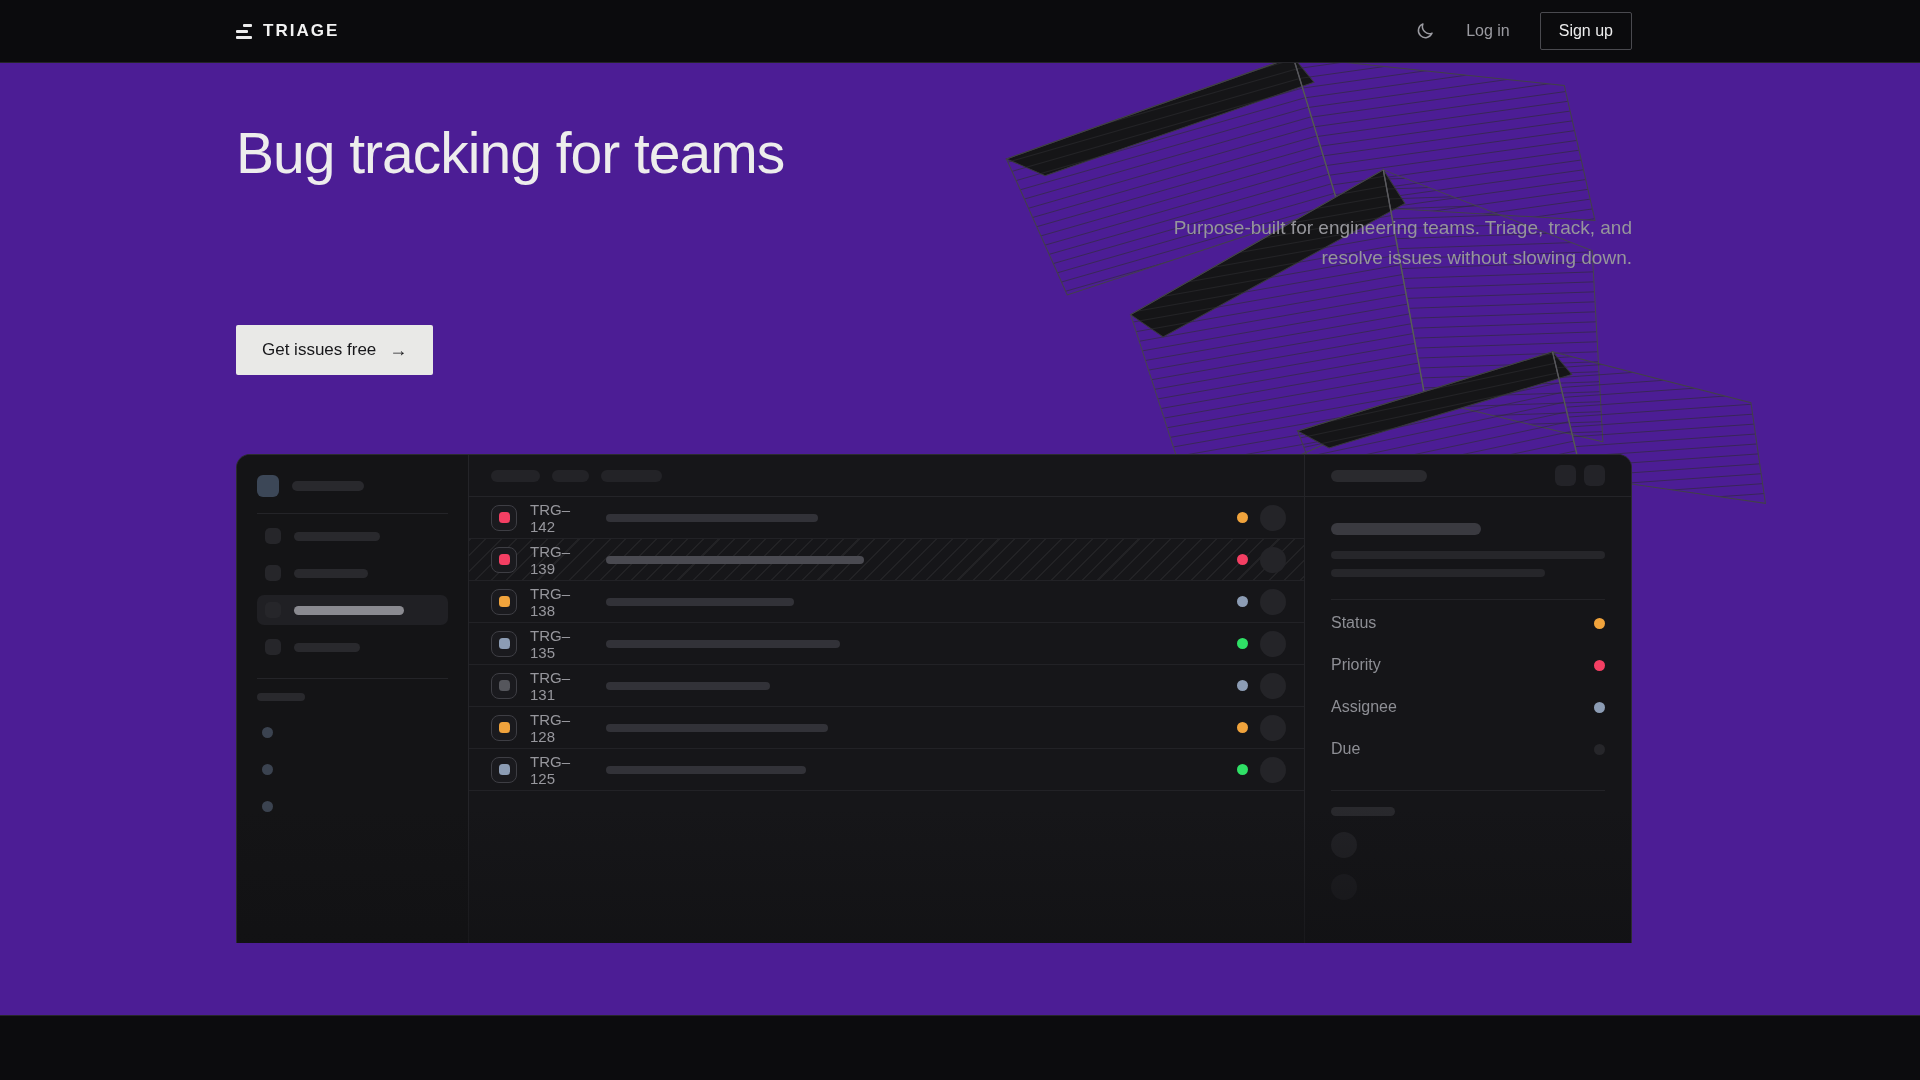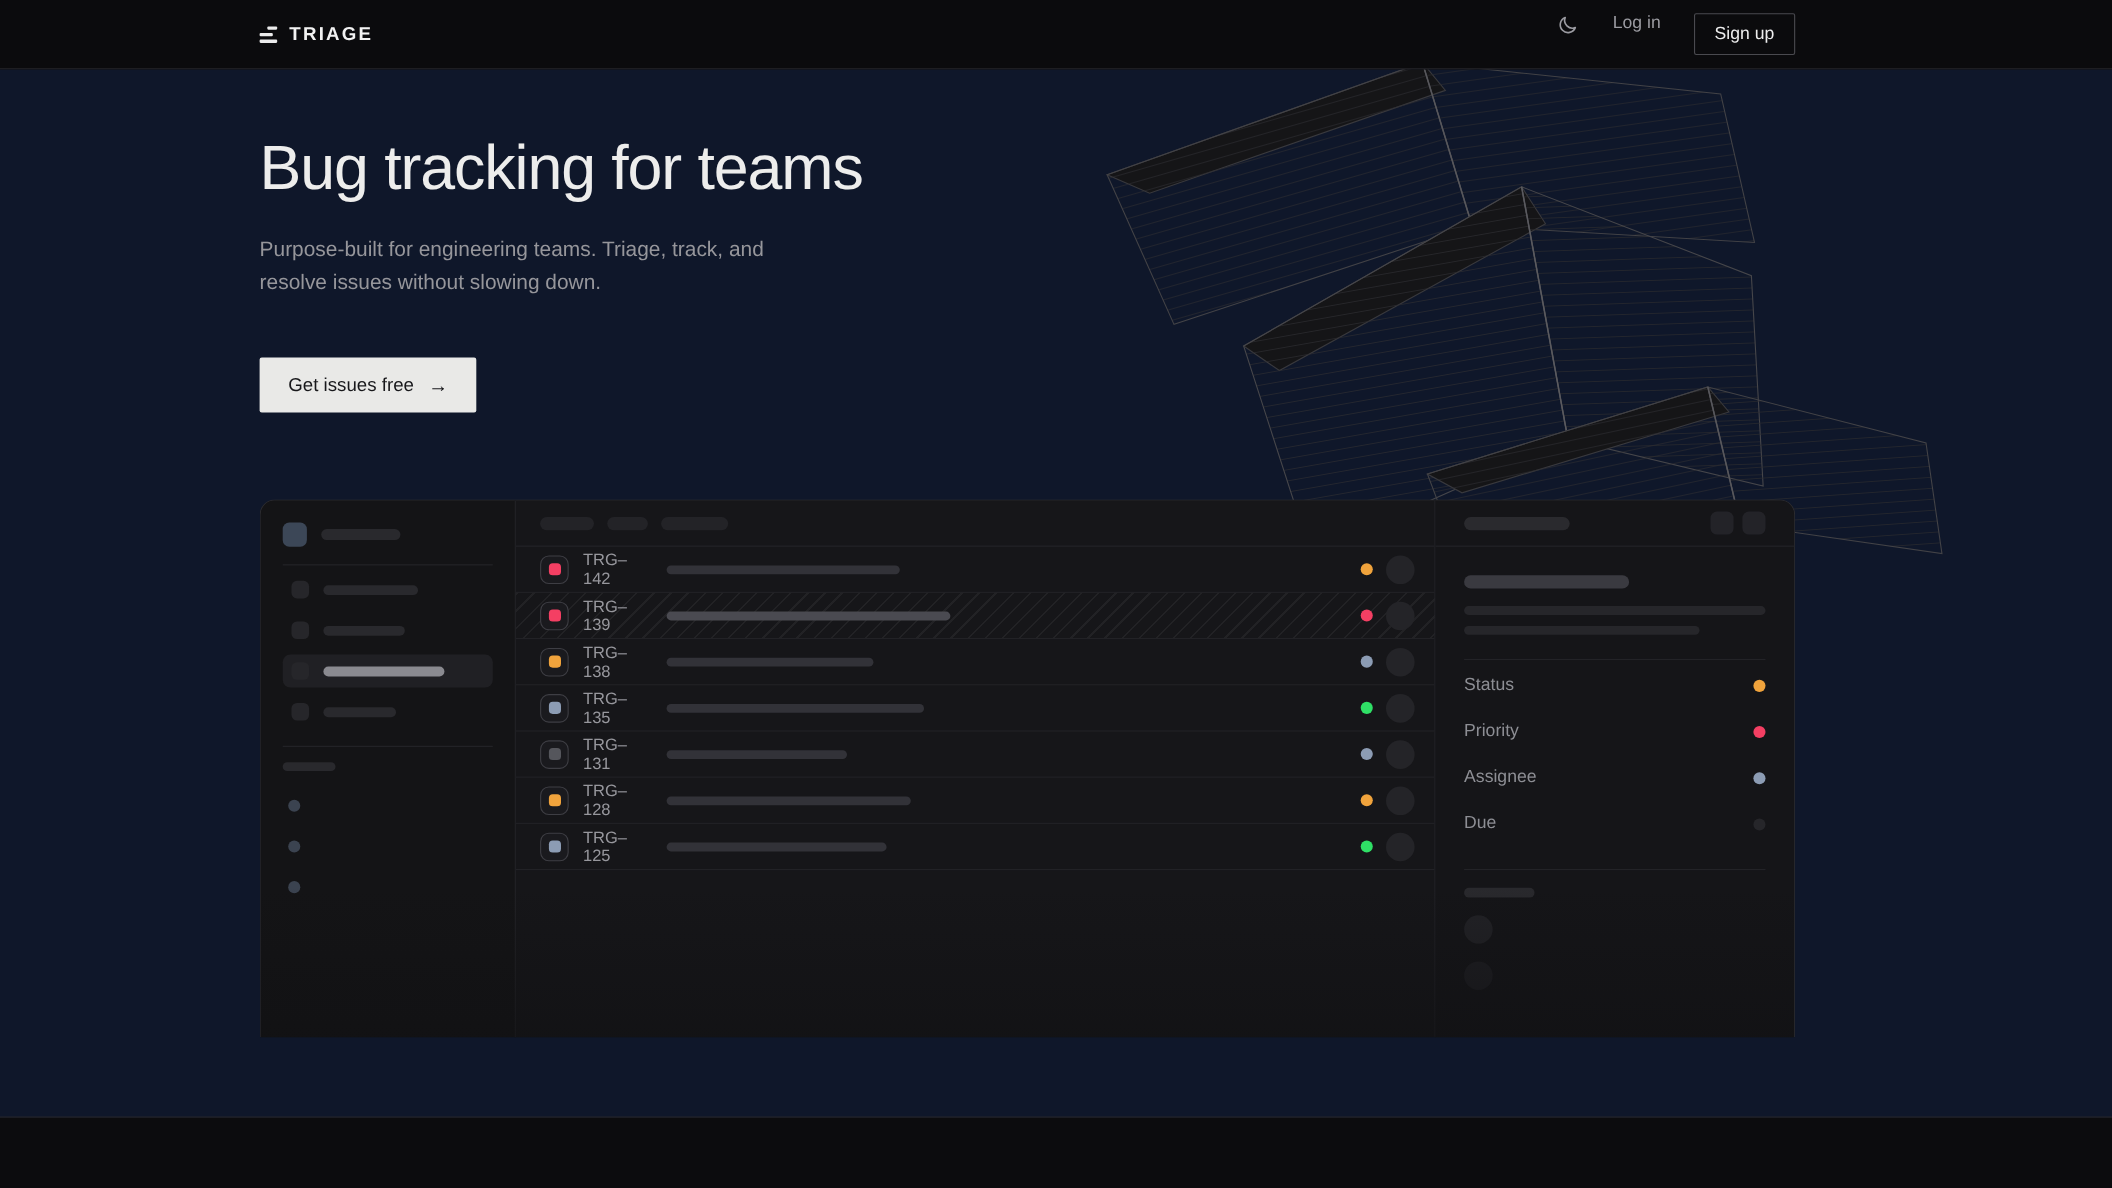--- a/index.html
+++ b/index.html
@@ -10,32 +10,32 @@
   
   .navbar { height:63px; background:#0b0b0d; border-bottom:1px solid #242428; position:relative; z-index:5; }
   .navbar .container { height:100%; display:flex; align-items:center; justify-content:space-between; }
   .brand { display:flex; align-items:center; gap:11px; cursor:pointer; }
   .brand-icon { width:16px; height:15px; display:flex; flex-direction:column; justify-content:space-between; }
   .brand-icon span { height:3px; background:#ececec; border-radius:1px; display:block; }
   .brand-icon .b1 { width:9px; margin-left:auto; }
   .brand-icon .b2 { width:12px; margin-right:auto; }
   .brand-icon .b3 { width:16px; }
   .brand-name { color:#f2f2f2; font-size:17px; font-weight:bold; letter-spacing:2px; }
-  .nav-right { display:flex; gap:30px; }
+  .nav-right { display:flex; align-items:center; gap:30px; }
   .moon-btn { width:22px; height:22px; cursor:pointer; display:flex; align-items:center; justify-content:center; }
   .login-link { color:#9b9ba1; font-size:16px; cursor:pointer; }
   .signup-btn { background:transparent; border:1px solid #4a4a4f; color:#ededed; font-size:16px; font-family:"Liberation Sans",sans-serif; padding:9px 18px; border-radius:2px; cursor:pointer; }
 
   
-  .hero { position:relative; height:953px; background:#0f172a; border-bottom:1px solid #26262a; overflow:hidden; }
+  .hero { position:relative; height:953px; background:#4c1d95; border-bottom:1px solid #26262a; overflow:hidden; }
   .hero-inner { position:relative; z-index:2; padding-top:58px; }
   .hero-title { color:#ededec; font-size:57px; line-height:64px; font-weight:500; letter-spacing:-1px; }
   .hero-title span { display:block; }
   .hero-sub { margin-top:28px; color:#96969b; font-size:19px; line-height:30px; }
-  .hero-sub span { display:block; }
+  .hero-sub span { display:block;text-align:right; }
   .cta { margin-top:52px; display:inline-flex; align-items:center; gap:13px; background:#e9e9e7; color:#17171a; border:none; font-family:"Liberation Sans",sans-serif; font-size:17px; font-weight:500; padding:0 26px; height:50px; border-radius:2px; cursor:pointer; }
   .cta .arrow { font-size:18px; }
 
   
   .wireframes { position:absolute; left:985px; top:-10px; z-index:1; pointer-events:none; }
 
   
   .window { position:relative; margin-top:79px; width:1396px; height:489px; border:1px solid #2b2b2f; border-bottom:none; border-radius:14px 14px 0 0; background:#161619; display:grid; grid-template-columns:232px 836px 1fr; overflow:hidden; }
   .window::after { content:""; position:absolute; inset:0; background:linear-gradient(to bottom, rgba(19,19,21,0) 72%, rgba(16,16,18,0.55) 100%); pointer-events:none; }
 

